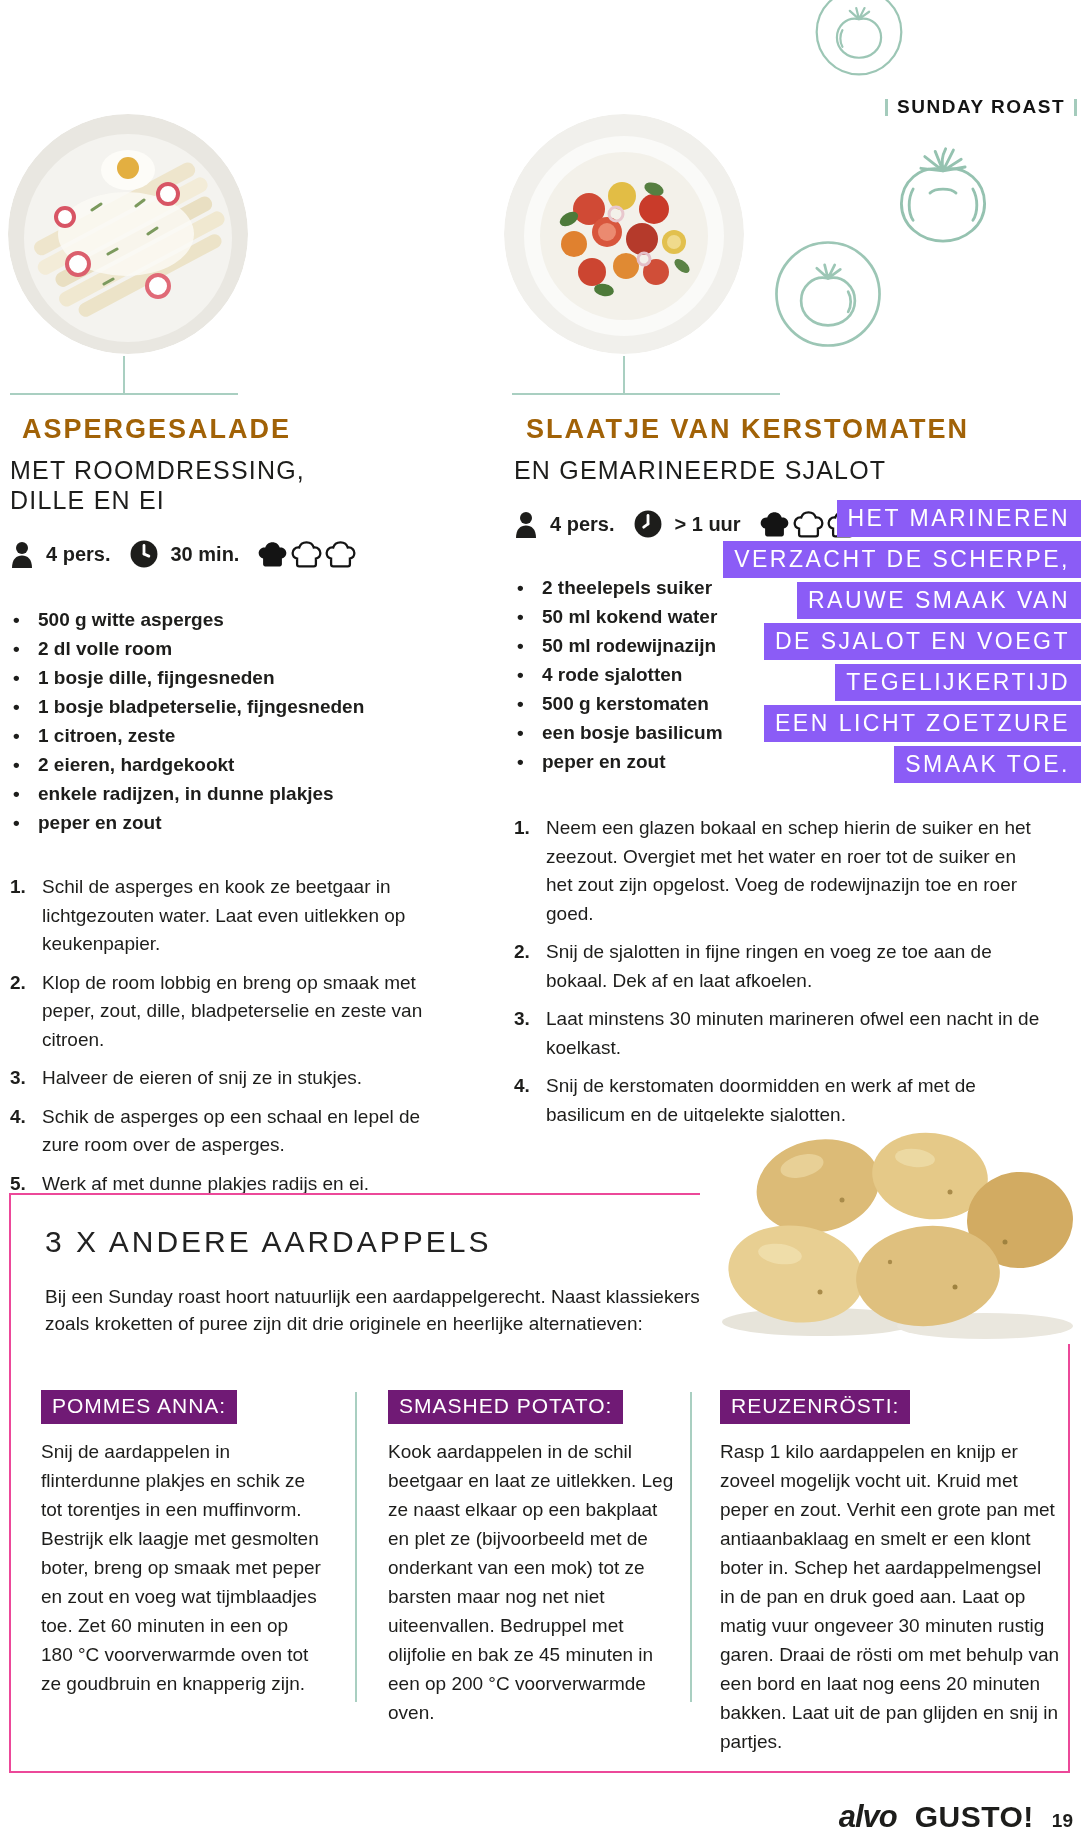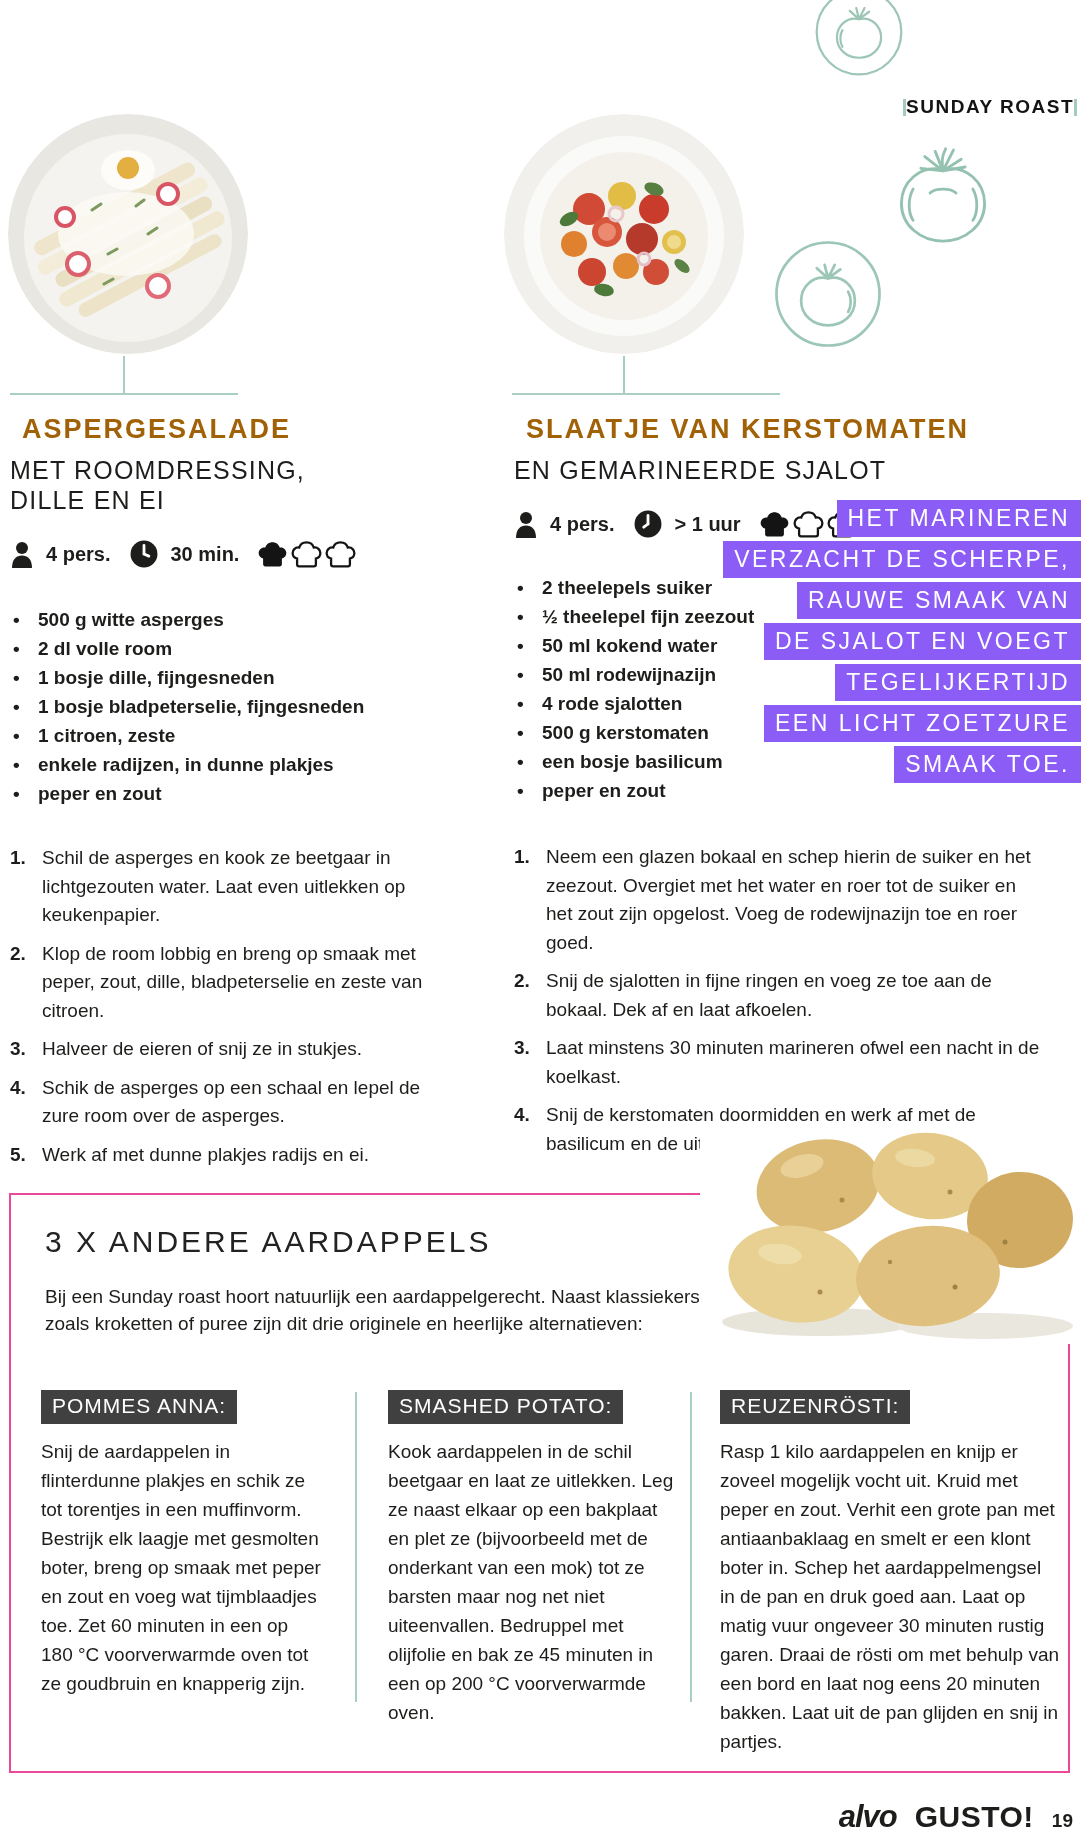--- a/index.html
+++ b/index.html
@@ -3,21 +3,21 @@
 <meta charset="utf-8">
 <style>
   * { box-sizing: border-box; }
   html,body { margin:0; padding:0; }
   body {
     width:1085px; height:1837px; position:relative; background:#fff;
     font-family:"Liberation Sans", sans-serif; color:#1d1d1b; overflow:hidden;
   }
 
   
-  .section-header { position:absolute; top:96px; right:8px; display:flex; align-items:center; }
+  .section-header { position:absolute; top:96px; right:8px; display:flex; align-items:center; gap:9px; }
   .hbar { width:3px; height:17px; background:#a4cbbc; }
   .hlabel { font-size:19px; font-weight:bold; letter-spacing:1.5px; color:#141414; }
 
   
   .sketch { position:absolute; }
   .sketch svg { display:block; width:100%; height:100%; }
 
   
   .photo { position:absolute; border-radius:50%; overflow:hidden; }
   .photo svg { display:block; width:100%; height:100%; }
@@ -47,21 +47,21 @@
   
   .quote { position:absolute; top:500px; right:4px; display:flex; flex-direction:column; align-items:flex-end; gap:4px; }
   .quote-line { background:#8b5cf6; color:#ffffff; font-size:23px; letter-spacing:2.5px;
     line-height:29px; padding:4px 11px; white-space:nowrap; }
 
   
   .feature-box { position:absolute; left:9px; top:1193px; width:1061px; height:580px; border:2px solid #ec4899; }
   .fb-title { position:absolute; left:34px; top:30px; margin:0; font-size:30px; font-weight:normal; letter-spacing:3px; color:#222; }
   .fb-intro { position:absolute; left:34px; top:88px; width:655px; margin:0; font-size:19px; line-height:27px; }
   .fb-col { position:absolute; top:195px; }
-  .fb-col .col-label { display:inline-block; background:#404040; color:#fff; font-size:21px; letter-spacing:1px;
+  .fb-col .col-label { display:inline-block; background:#701a75; color:#fff; font-size:21px; letter-spacing:1px;
     padding:4px 11px 6px 11px; margin-bottom:13px; }
   .fb-col .col-text { margin:0; font-size:19px; line-height:29px; }
   .col-1 { left:30px;  width:280px; }
   .col-2 { left:377px; width:292px; }
   .col-3 { left:709px; width:340px; }
   .vline { position:absolute; width:2px; height:310px; top:197px; background:#a9cfc1; }
   .vline-1 { left:344px; } .vline-2 { left:679px; }
 
   .potato-photo { position:absolute; left:700px; top:1122px; width:385px; height:222px; background:#fff; z-index:3; }
   .potato-photo svg { display:block; width:100%; height:100%; }
@@ -197,20 +197,21 @@
       </svg>
     </span>
   </div>
 
   <ul class="ing">
     <li>500 g witte asperges</li>
     <li>2 dl volle room</li>
     <li>1 bosje dille, fijngesneden</li>
     <li>1 bosje bladpeterselie, fijngesneden</li>
     <li>1 citroen, zeste</li>
+    <li>2 eieren, hardgekookt</li>
     <li>enkele radijzen, in dunne plakjes</li>
     <li>peper en zout</li>
   </ul>
 
   <ol class="steps">
     <li>
         <span style="max-width:412px">Schil de asperges en kook ze beetgaar in lichtgezouten water. Laat even uitlekken op keukenpapier.</span>
       </li>
     <li>
         <span style="max-width:412px">Klop de room lobbig en breng op smaak met peper, zout, dille, bladpeterselie en zeste van citroen.</span>
@@ -251,21 +252,20 @@
         <path d="M15 2.2 C11.6 2.2 8.8 4.3 8 7.3 C7.7 7.25 7.4 7.2 7 7.2 C4 7.2 1.6 9.6 1.6 12.6 C1.6 15.2 3.4 17.4 5.9 17.9 L5.9 23.5 C5.9 24.6 6.8 25.5 7.9 25.5 L22.1 25.5 C23.2 25.5 24.1 24.6 24.1 23.5 L24.1 17.9 C26.6 17.4 28.4 15.2 28.4 12.6 C28.4 9.6 26 7.2 23 7.2 C22.6 7.2 22.3 7.25 22 7.3 C21.2 4.3 18.4 2.2 15 2.2 Z" fill="#fff" stroke="#141414" stroke-width="2.2"></path>
       </svg>
       <svg width="31" height="29" viewBox="0 0 30 28">
         <path d="M15 2.2 C11.6 2.2 8.8 4.3 8 7.3 C7.7 7.25 7.4 7.2 7 7.2 C4 7.2 1.6 9.6 1.6 12.6 C1.6 15.2 3.4 17.4 5.9 17.9 L5.9 23.5 C5.9 24.6 6.8 25.5 7.9 25.5 L22.1 25.5 C23.2 25.5 24.1 24.6 24.1 23.5 L24.1 17.9 C26.6 17.4 28.4 15.2 28.4 12.6 C28.4 9.6 26 7.2 23 7.2 C22.6 7.2 22.3 7.25 22 7.3 C21.2 4.3 18.4 2.2 15 2.2 Z" fill="#fff" stroke="#141414" stroke-width="2.2"></path>
       </svg>
     </span>
   </div>
 
   <ul class="ing">
     <li>2 theelepels suiker</li>
-    <li>½ theelepel fijn zeezout</li>
     <li>50 ml kokend water</li>
     <li>50 ml rodewijnazijn</li>
     <li>4 rode sjalotten</li>
     <li>500 g kerstomaten</li>
     <li>een bosje basilicum</li>
     <li>peper en zout</li>
   </ul>
 
   <ol class="steps">
     <li>

